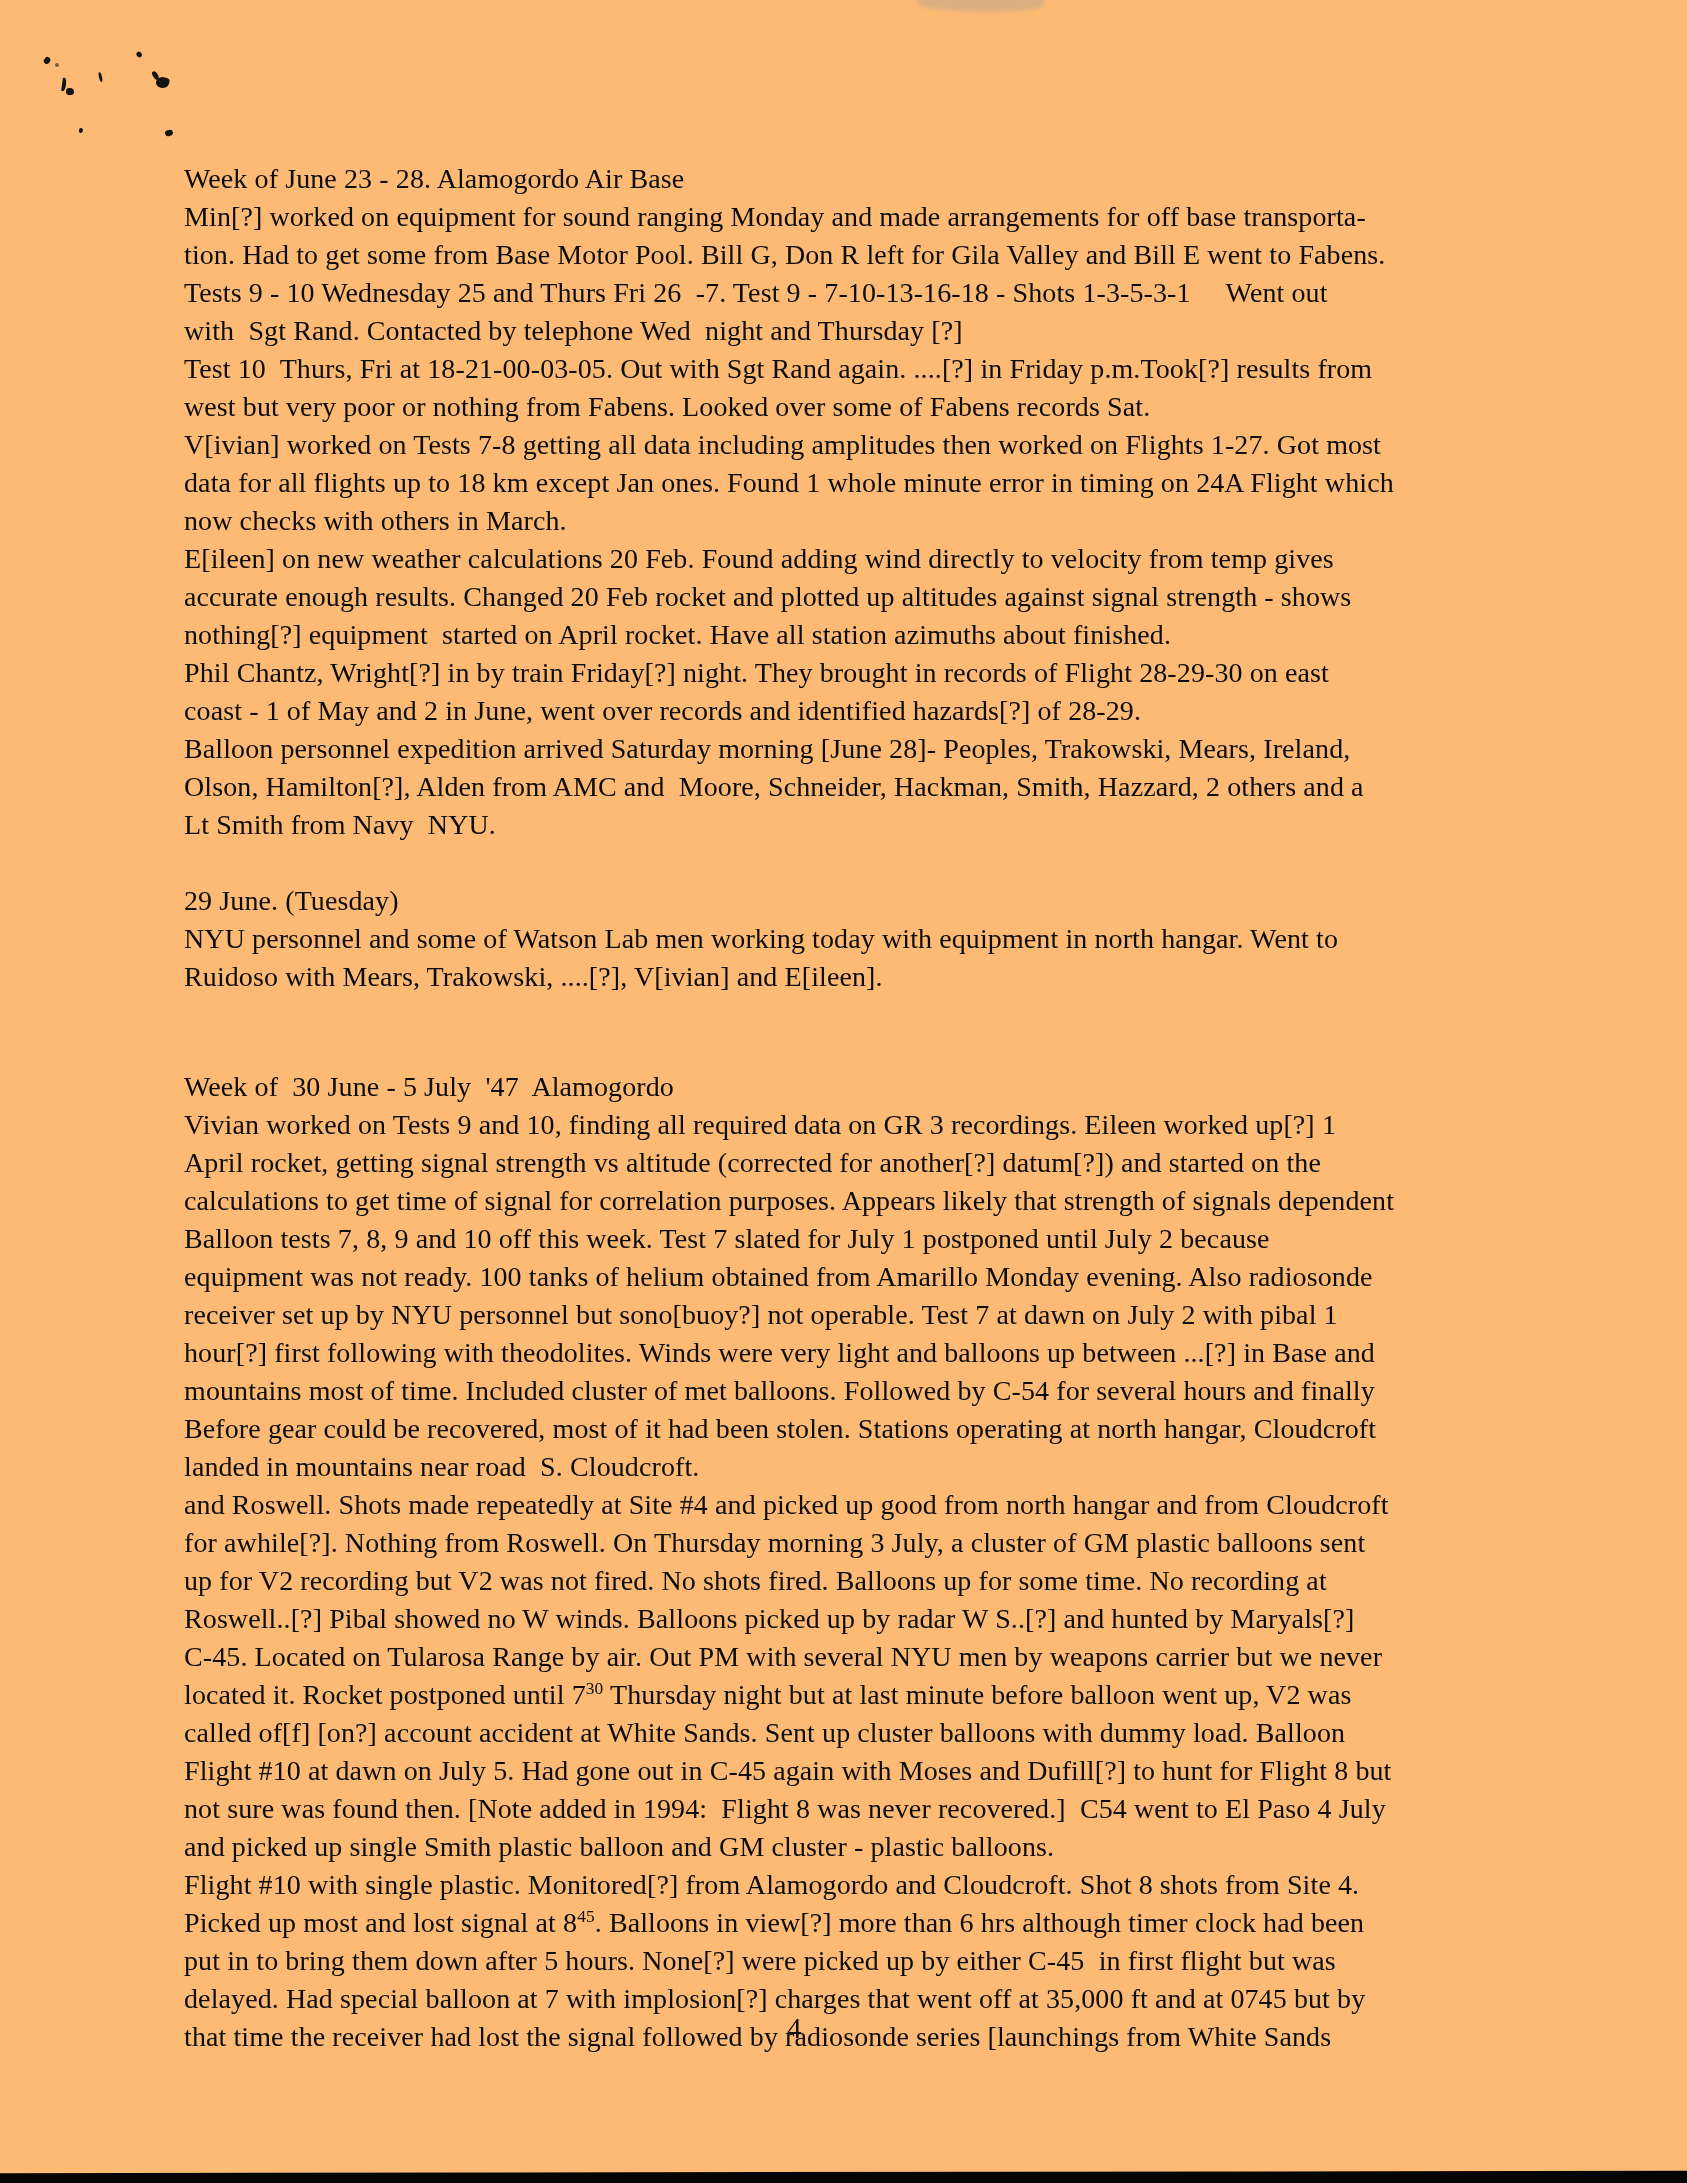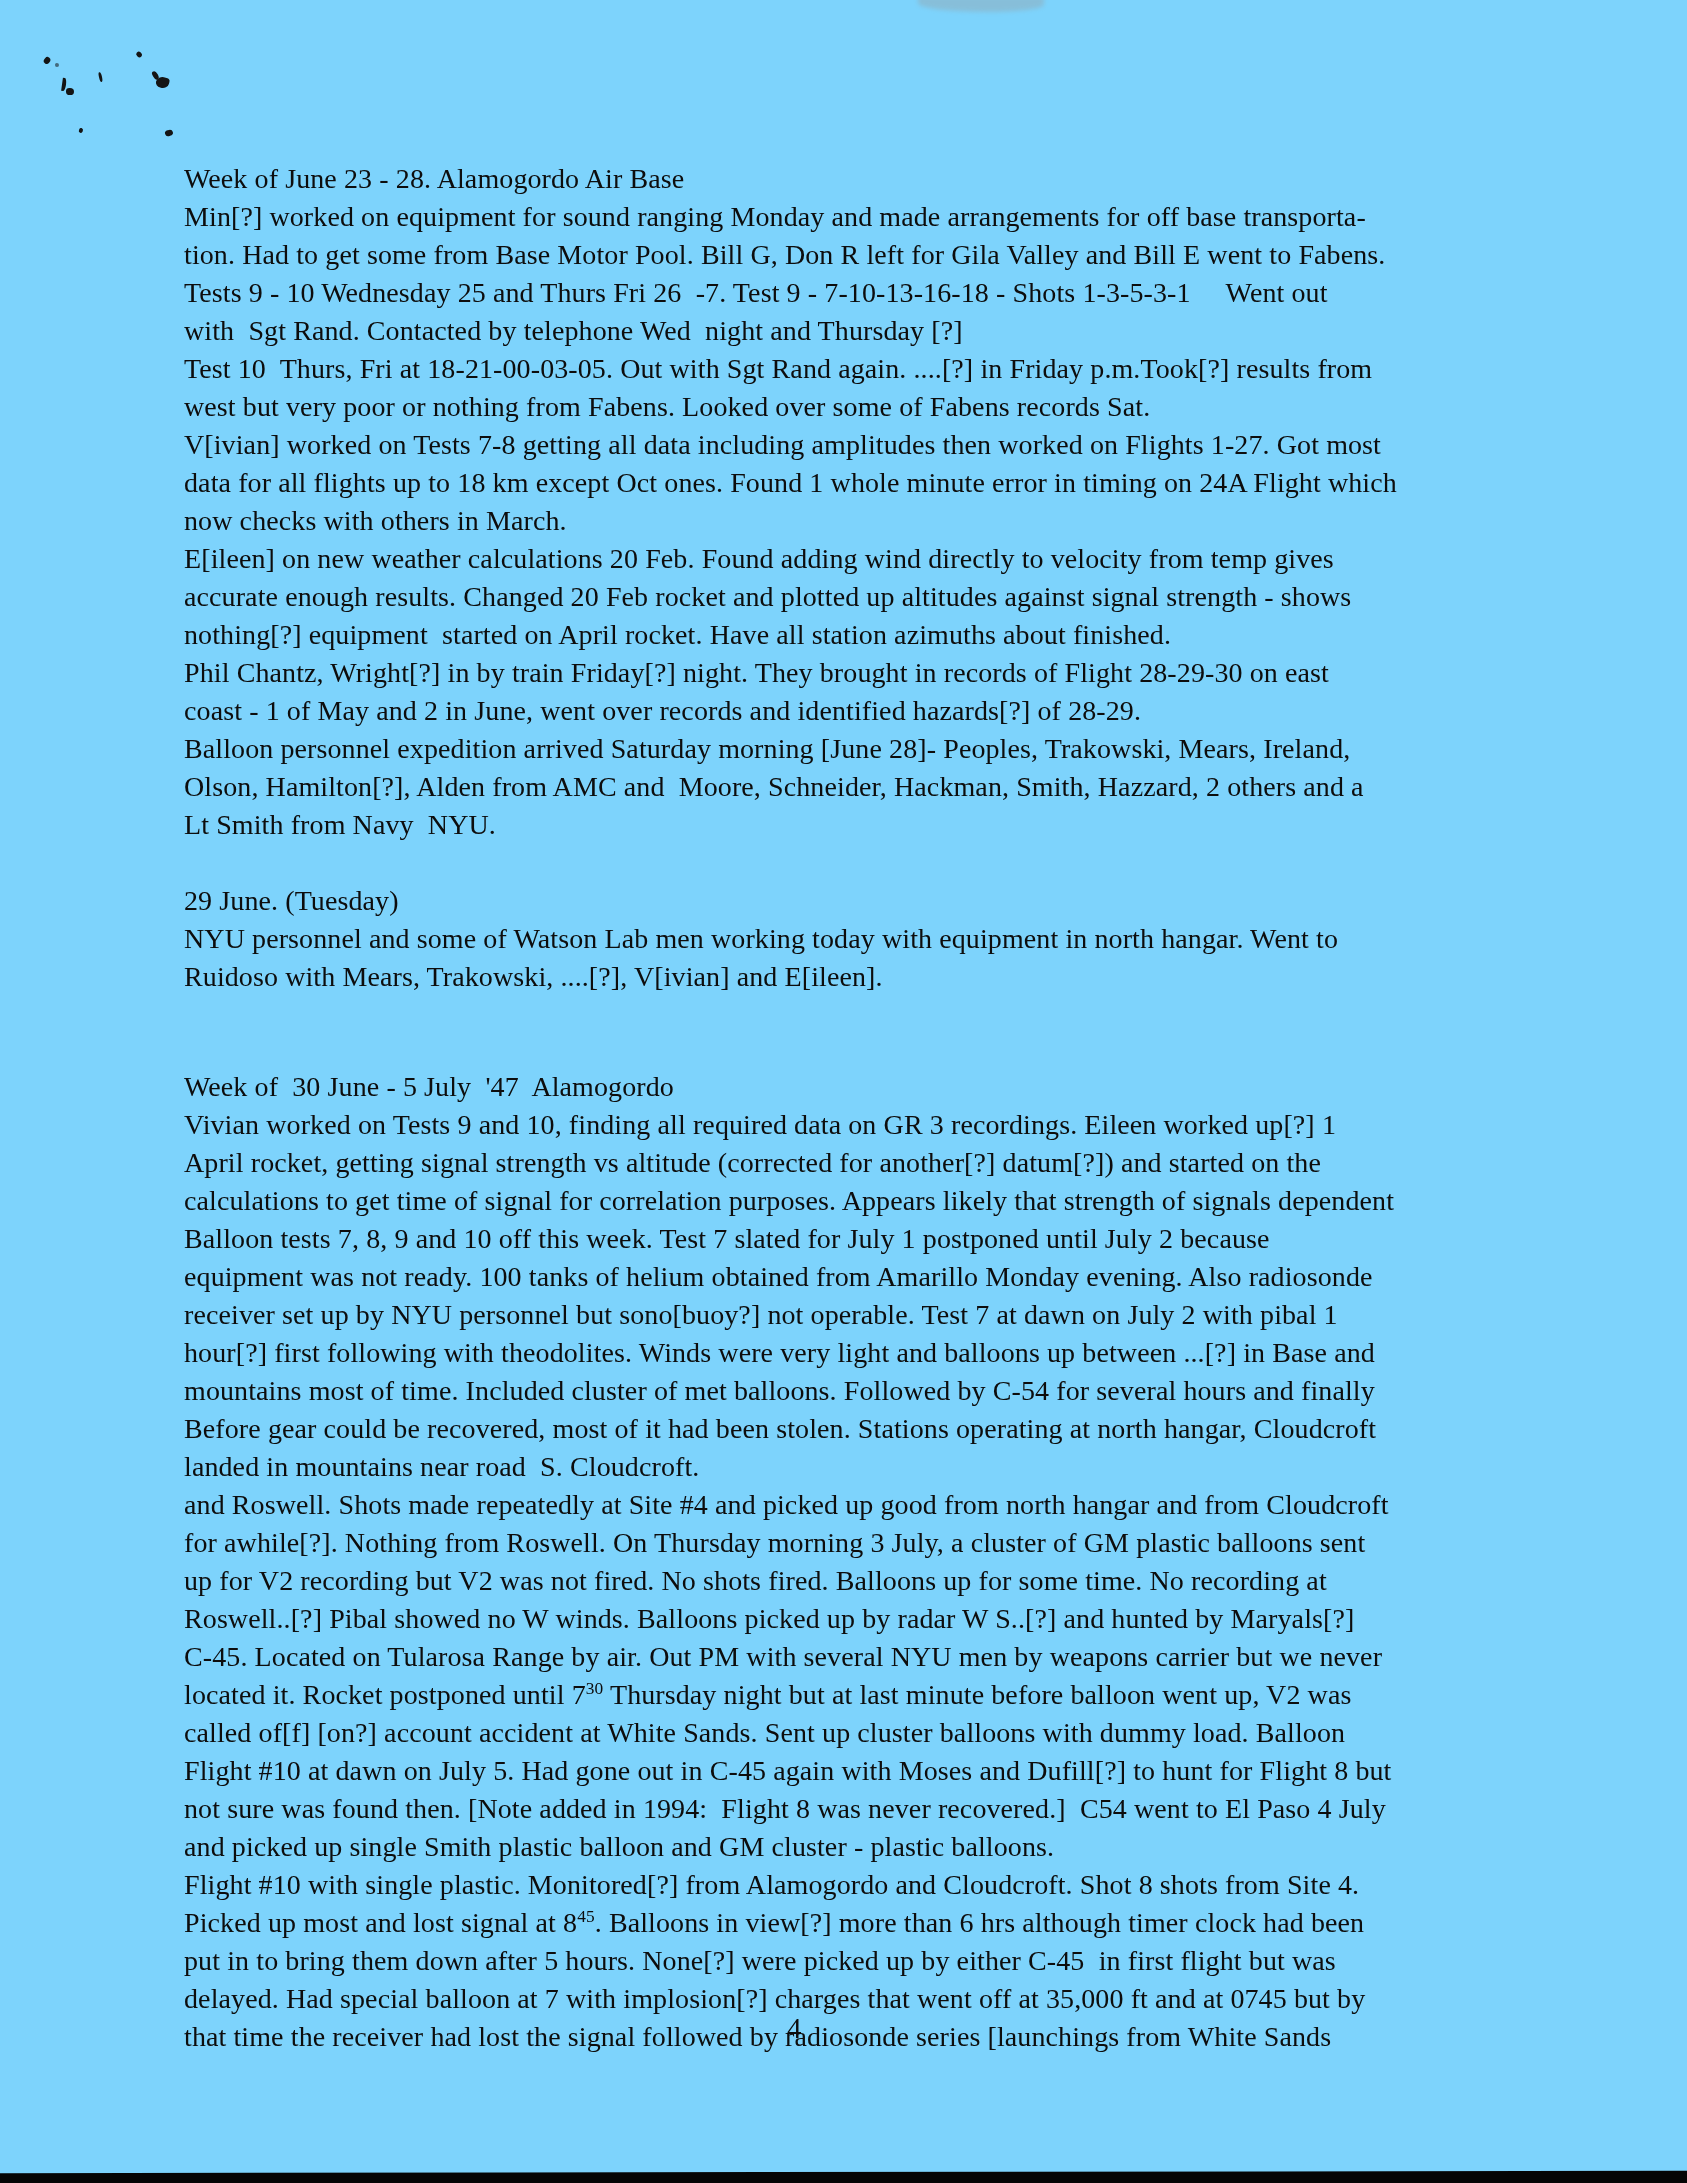--- a/index.html
+++ b/index.html
@@ -4,21 +4,21 @@
 <style>
   html, body {
     margin: 0;
     padding: 0;
     background: #ffffff;
   }
   .page {
     position: relative;
     width: 1687px;
     height: 2183px;
-    background: #7dd3fc;
+    background: #fdba74;
     overflow: hidden;
     font-family: "Liberation Serif", "DejaVu Serif", serif;
     color: #0d0d0d;
   }
   
   .doc-text {
     position: absolute;
     left: 184px;
     top: 160px;
     width: 1317px;
@@ -105,21 +105,21 @@
   <main class="doc-text" id="doc-body">
       <section class="doc-section">
         <div class="doc-line">Week of June 23 - 28. Alamogordo Air Base</div>
         <div class="doc-line">Min[?] worked on equipment for sound ranging Monday and made arrangements for off base transporta-</div>
         <div class="doc-line">tion. Had to get some from Base Motor Pool. Bill G, Don R left for Gila Valley and Bill E went to Fabens.</div>
         <div class="doc-line">Tests 9 - 10 Wednesday 25 and Thurs Fri 26  -7. Test 9 - 7-10-13-16-18 - Shots 1-3-5-3-1     Went out</div>
         <div class="doc-line">with  Sgt Rand. Contacted by telephone Wed  night and Thursday [?]</div>
         <div class="doc-line">Test 10  Thurs, Fri at 18-21-00-03-05. Out with Sgt Rand again. ....[?] in Friday p.m.Took[?] results from</div>
         <div class="doc-line">west but very poor or nothing from Fabens. Looked over some of Fabens records Sat.</div>
         <div class="doc-line">V[ivian] worked on Tests 7-8 getting all data including amplitudes then worked on Flights 1-27. Got most</div>
-        <div class="doc-line">data for all flights up to 18 km except Oct ones. Found 1 whole minute error in timing on 24A Flight which</div>
+        <div class="doc-line">data for all flights up to 18 km except Jan ones. Found 1 whole minute error in timing on 24A Flight which</div>
         <div class="doc-line">now checks with others in March.</div>
         <div class="doc-line">E[ileen] on new weather calculations 20 Feb. Found adding wind directly to velocity from temp gives</div>
         <div class="doc-line">accurate enough results. Changed 20 Feb rocket and plotted up altitudes against signal strength - shows</div>
         <div class="doc-line">nothing[?] equipment  started on April rocket. Have all station azimuths about finished.</div>
         <div class="doc-line">Phil Chantz, Wright[?] in by train Friday[?] night. They brought in records of Flight 28-29-30 on east</div>
         <div class="doc-line">coast - 1 of May and 2 in June, went over records and identified hazards[?] of 28-29.</div>
         <div class="doc-line">Balloon personnel expedition arrived Saturday morning [June 28]- Peoples, Trakowski, Mears, Ireland,</div>
         <div class="doc-line">Olson, Hamilton[?], Alden from AMC and  Moore, Schneider, Hackman, Smith, Hazzard, 2 others and a</div>
         <div class="doc-line">Lt Smith from Navy  NYU.</div>
       </section>

